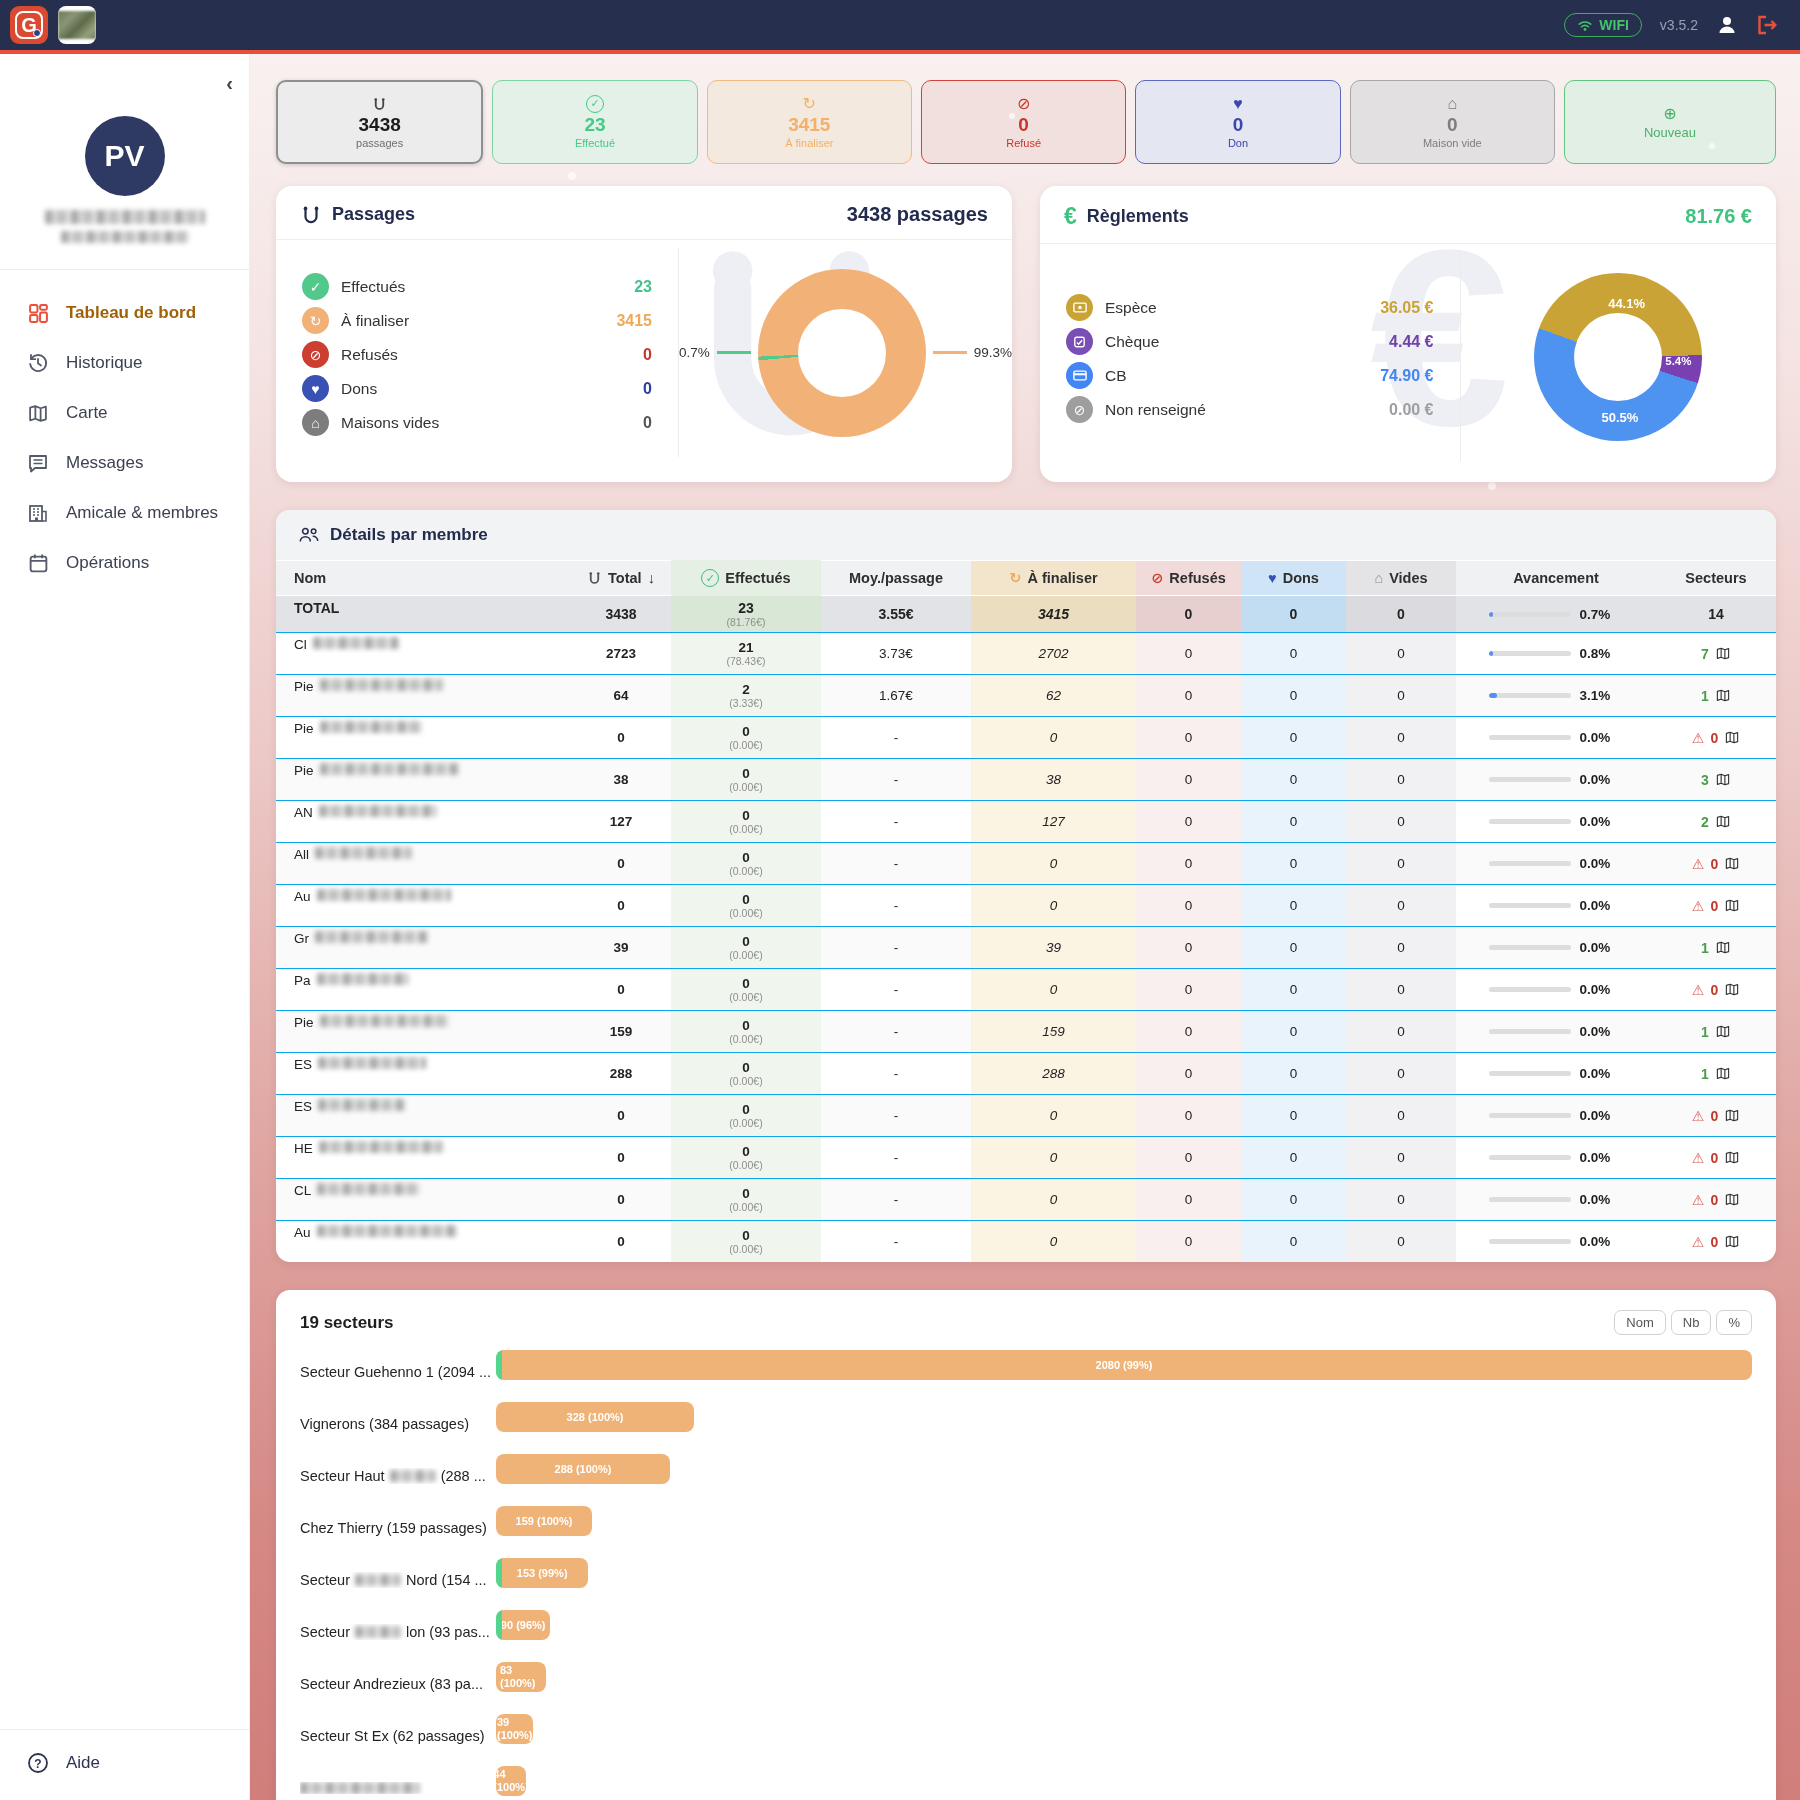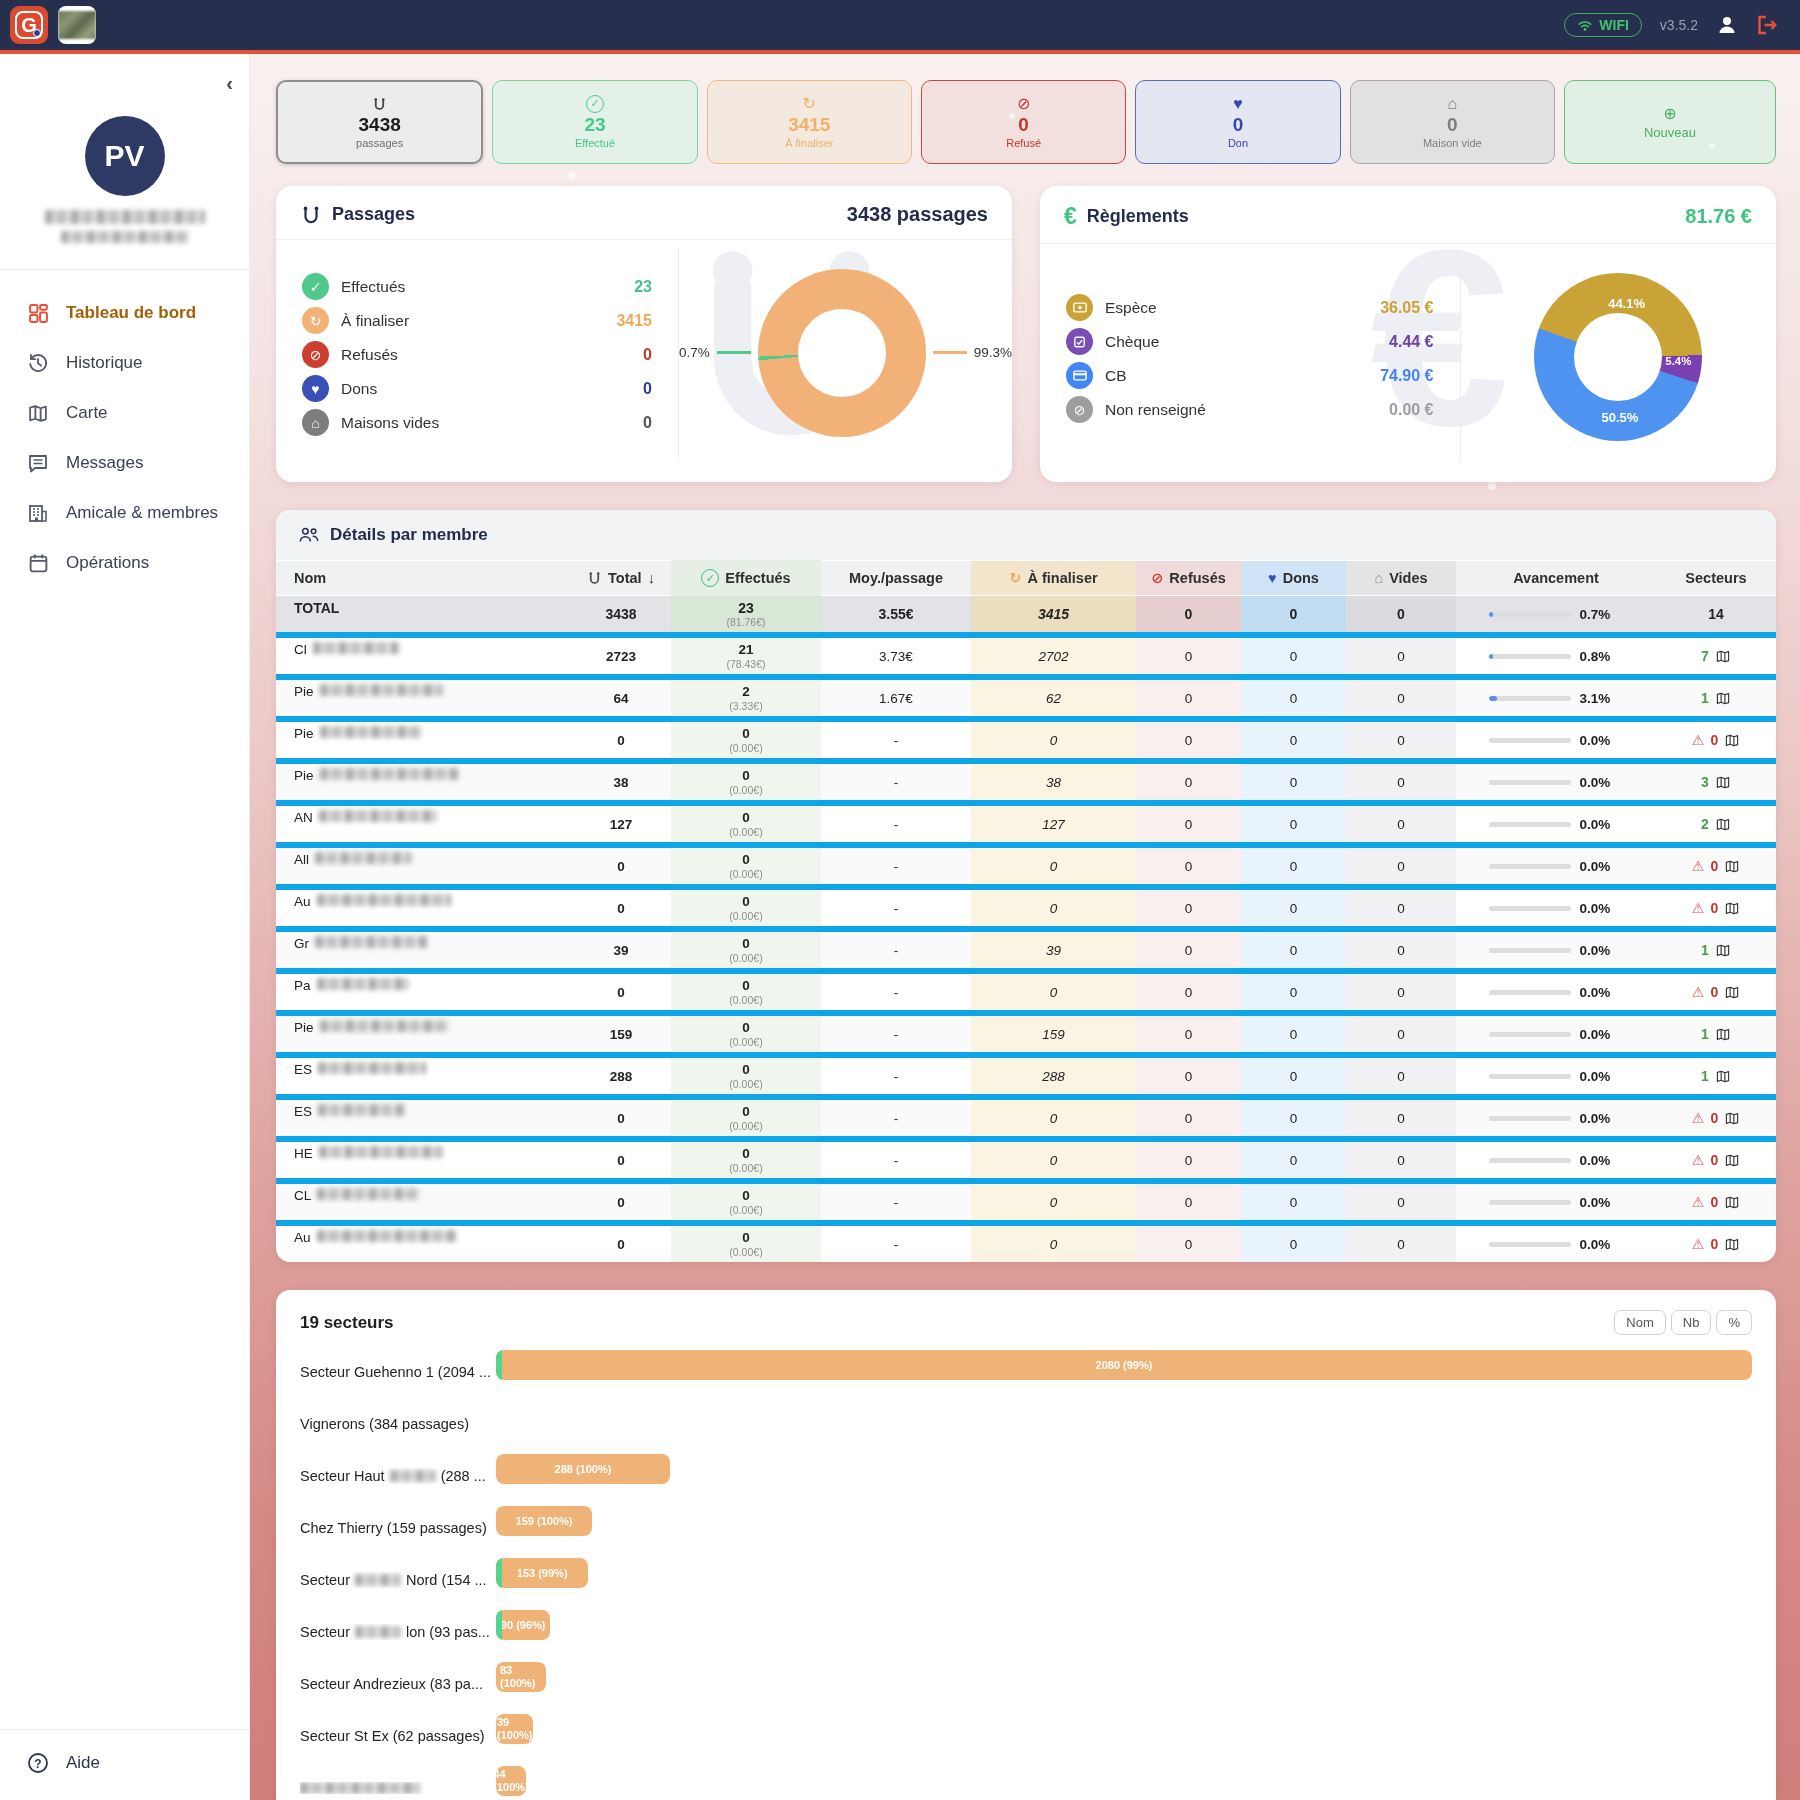--- a/index.html
+++ b/index.html
@@ -88,21 +88,21 @@
   .tgrid{display:grid;grid-template-columns:295px 100px 150px 150px 165px 105px 105px 110px 200px 1fr;align-items:center;}
   .th{font-size:14.5px;font-weight:bold;color:#2f2f2f;padding:9px 6px;display:flex;align-items:center;justify-content:center;gap:6px;background:#f0f1f3;cursor:pointer;}
   .th.left{justify-content:flex-start;padding-left:18px;}
   .tint-green{background:#e6efe3;} .tint-tan{background:#f2e5cb;} .tint-red{background:#f1dada;} .tint-blue{background:#cfe4f6;} .tint-gray{background:#e4e4e6;}
   .cell{padding:4px 6px;text-align:center;font-size:13.5px;color:#232323;height:100%;display:flex;align-items:center;justify-content:center;flex-direction:column;}
   .cell.left{align-items:flex-start;padding-left:18px;flex-direction:row;justify-content:flex-start;gap:6px;}
   .ctint-green{background:#f0f6ee;} .ctint-tan{background:#fbf4e3;} .ctint-red{background:#faefef;} .ctint-blue{background:#e9f3fb;} .ctint-gray{background:#f1f1f3;}
   .totrow{background:#e2e3e7;font-weight:bold;}
   .totrow .cell{font-size:14px;}
   .totrow .ctint-green{background:#d9e7d6;} .totrow .ctint-tan{background:#eaddc0;} .totrow .ctint-red{background:#e8cfcf;} .totrow .ctint-blue{background:#c2dcf1;} .totrow .ctint-gray{background:#dbdbdf;}
-  .mrow{border-top:6px solid #0ea5e9;height:42px;cursor:pointer;}
+  .mrow{border-top:1px solid #0ea5e9;height:42px;cursor:pointer;}
   .mrow:nth-child(odd){background:#fafafa;}
   .eff-amt{font-size:10.5px;color:#8e8e8e;font-weight:normal;line-height:1.1;}
   .eff-n{font-weight:bold;line-height:1.2;}
   .fin{font-style:italic;}
   .avcell{display:flex;flex-direction:row;align-items:center;justify-content:center;gap:9px;}
   .pbar{width:82px;height:5px;border-radius:3px;background:#dcdddf;position:relative;overflow:hidden;}
   .pfill{position:absolute;left:0;top:0;bottom:0;background:#5b8def;border-radius:3px;}
   .pct{font-weight:bold;font-size:13.5px;color:#1f1f1f;min-width:44px;text-align:left;}
   .sectcell{display:flex;flex-direction:row;align-items:center;justify-content:center;gap:6px;}
   .sect-n{font-weight:bold;font-size:14px;color:#4a9d4a;}
@@ -1039,20 +1039,26 @@
            <span class="gs"></span>
            <span>2080 (99%)</span>
          </div>
        </div>
      </div>
             <div class="brow">
        <div class="blabel">
          <span>Vignerons (384 passages)</span>
 
        </div>
+       <div class="btrack">
+         <div class="bbar" style="width:15.769230769230768%;">
+
+           <span>328 (100%)</span>
+         </div>
+       </div>
      </div>
             <div class="brow">
        <div class="blabel">
          <span>Secteur Haut</span>
          <span class="blur" style="width:46px;height:12px;"></span>
          <span>(288 ...</span>
        </div>
        <div class="btrack">
          <div class="bbar" style="width:13.846153846153847%;">
 

